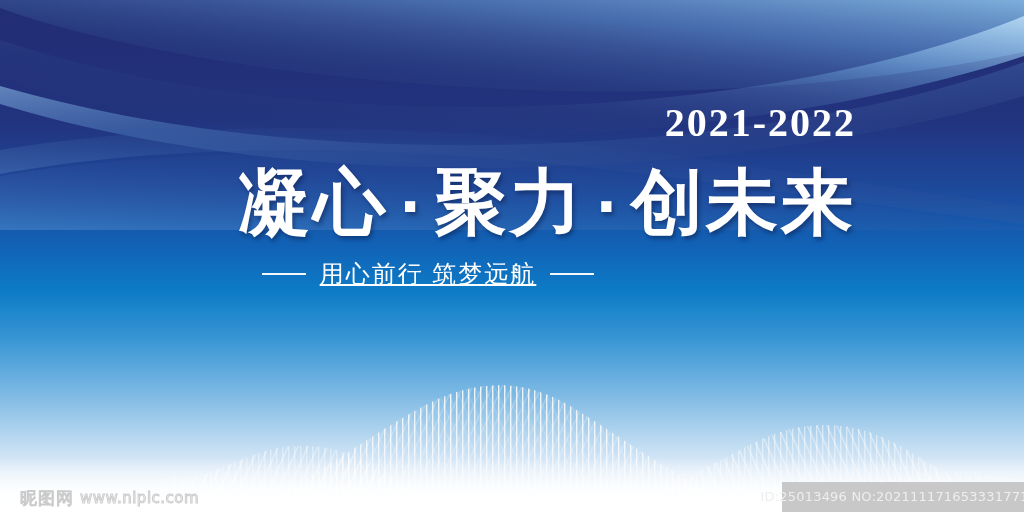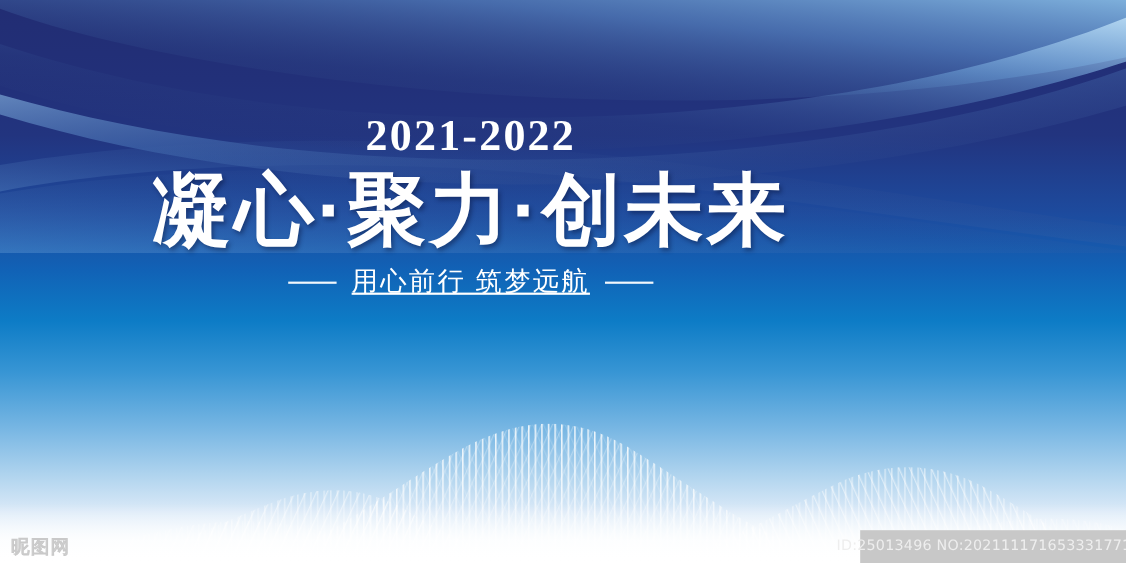--- a/index.html
+++ b/index.html
@@ -48,36 +48,36 @@
     width: 1024px;
     height: 150px;
     pointer-events: none;
   }
 
   
   .content {
     position: absolute;
     top: 0; left: 0;
     width: 856px;
-    text-align: center;
+    text-align: right;
   }
 
   .year {
     margin-top: 100px;
     font-family: "Liberation Serif", "DejaVu Serif", serif;
     font-weight: bold;
     font-size: 40px;
     line-height: 46px;
     color: #ffffff;
     letter-spacing: 2px;
   }
 
   .headline {
-    margin-top: 2px;
-    font-family: Liberation Sans, sans-serif;
+    margin-top: 19px;
+    font-family: Liberation Mono, monospace;
     font-weight: bold;
     font-size: 72px;
     line-height: 86px;
     color: #ffffff;
     letter-spacing: 3px;
     text-shadow: 2px 3px 4px rgba(8, 16, 54, 0.42);
     white-space: nowrap;
   }
 
   .subline {
@@ -101,21 +101,21 @@
     line-height: 30px;
     letter-spacing: 2px;
     color: #ffffff;
     white-space: nowrap;
     text-decoration: underline;
   }
 
   
   .watermark {
     position: absolute;
-    left: 10px;
+    left: 20px;
     bottom: 4px;
     display: flex;
     align-items: center;
     gap: 6px;
   }
   .watermark .wm-logo {
     font-family: "DejaVu Sans", sans-serif;
     font-size: 17px;
     line-height: 20px;
     letter-spacing: 1px;
@@ -278,19 +278,20 @@
     <div class="headline">凝心·聚力·创未来</div>
     <div class="subline">
       <span class="rule"></span>
       <span class="subtitle">用心前行 筑梦远航</span>
       <span class="rule"></span>
     </div>
   </div>
 
   <div class="watermark">
     <span class="wm-logo">昵图网</span>
+    <span class="wm-url">www.nipic.com</span>
   </div>
 
   <div class="id-badge">
     <span class="id-text">ID:25013496 NO:20211117165333177106</span>
   </div>
 
 </div>
 
 </body></html>

